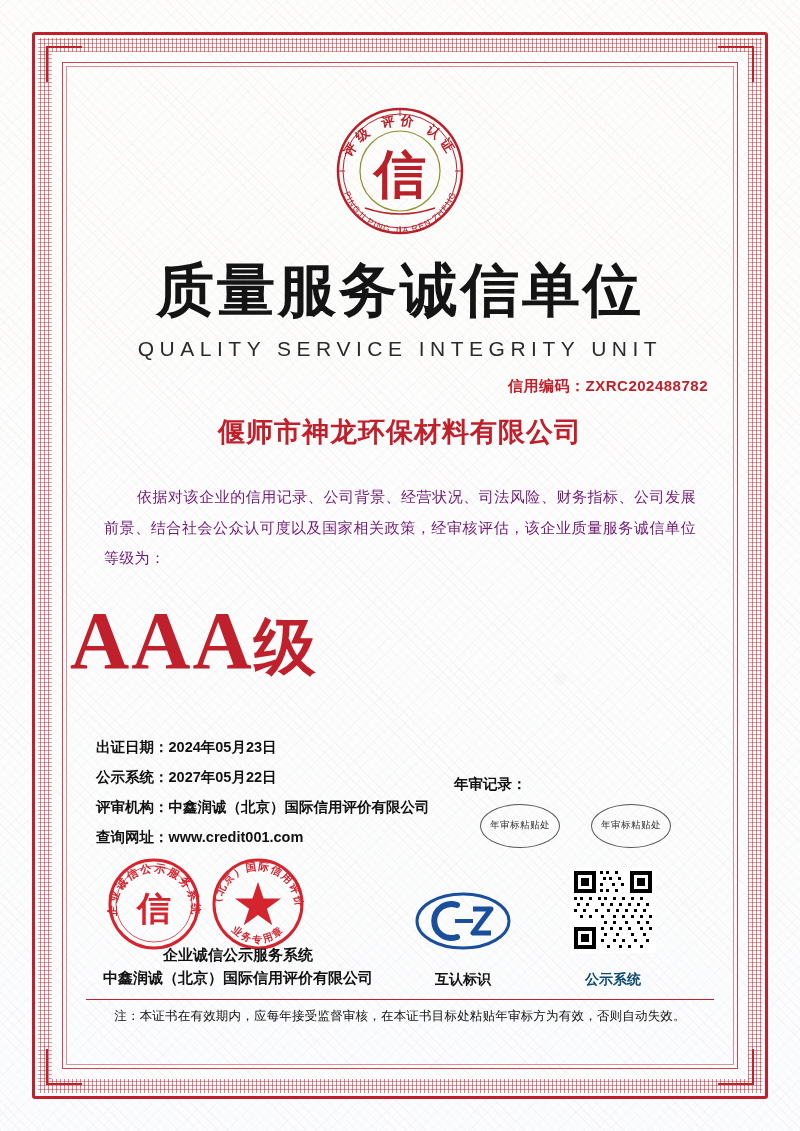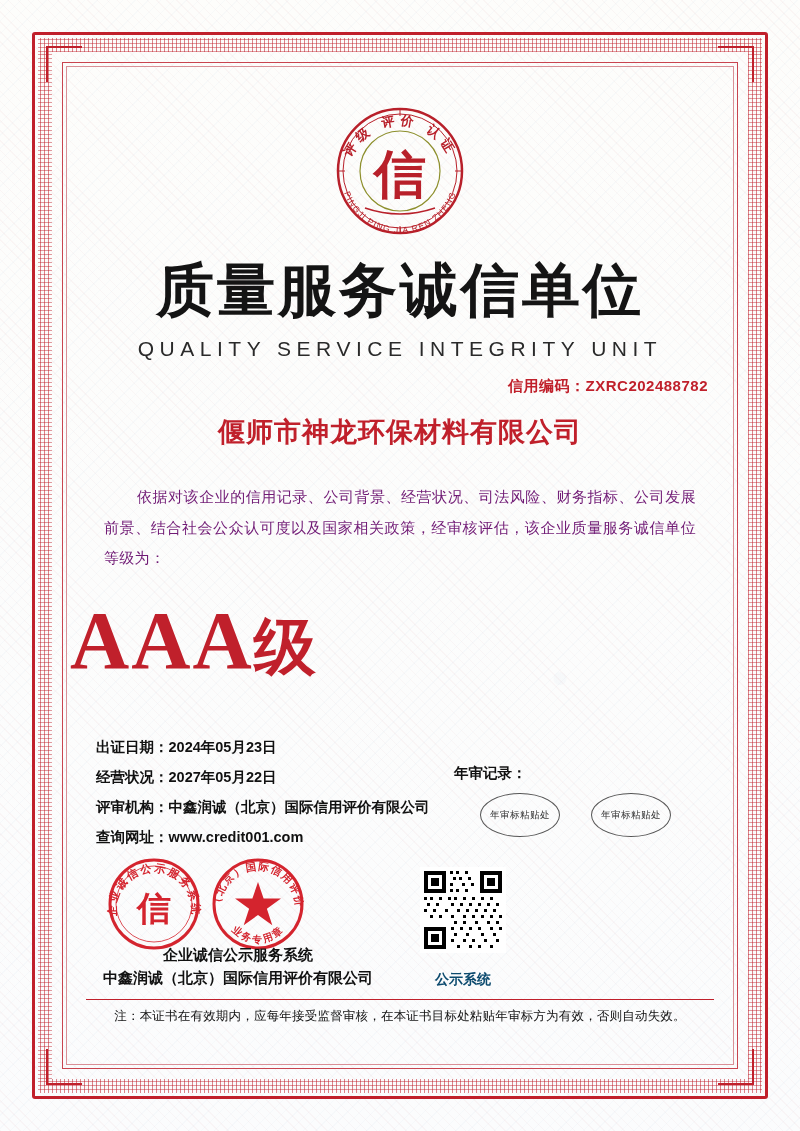--- a/index.html
+++ b/index.html
@@ -161,21 +161,21 @@
   .grade .ji {
     font-size: 62px;
     font-family: "Liberation Sans", sans-serif;
     letter-spacing: 2px;
   }
 
   
   .details-block {
     margin-top: 56px;
     display: flex;
-    align-items: flex-start;
+    align-items: center;
   }
   .details-left {
     width: 340px;
     padding-left: 26px;
   }
   .detail-row {
     font-size: 14.5px;
     color: #111;
     margin-bottom: 11px;
     white-space: nowrap;
@@ -356,21 +356,21 @@
     <div class="grade">
       <span class="aaa">AAA</span><span class="ji">级</span>
     </div>
 
     <div class="details-block">
       <div class="details-left">
         <div class="detail-row">
           <span class="detail-label">出证日期：</span><span class="detail-value">2024年05月23日</span>
         </div>
         <div class="detail-row">
-          <span class="detail-label">经营状况：</span><span class="detail-value">2027年05月22日</span>
+          <span class="detail-label">公示系统：</span><span class="detail-value">2027年05月22日</span>
         </div>
         <div class="detail-row small">
           <span class="detail-label">评审机构：</span><span class="detail-value">中鑫润诚（北京）国际信用评价有限公司</span>
         </div>
         <div class="detail-row">
           <span class="detail-label">查询网址：</span><span class="detail-value">www.credit001.com</span>
         </div>
       </div>
       <div class="annual-wrap">
         <div class="annual-title">年审记录：</div>
@@ -415,20 +415,31 @@
                 </text>
               </svg>
             </div>
           </div>
           <div class="stamp-caption">
             <div>企业诚信公示服务系统</div>
             <div>中鑫润诚（北京）国际信用评价有限公司</div>
           </div>
         </div>
 
+        <div class="mark-col">
+          <div class="mark-logo">
+            <svg viewBox="0 0 104 72" width="104" height="72">
+              <ellipse cx="52" cy="36" rx="46" ry="27" fill="none" stroke="#1b4f9c" stroke-width="3"></ellipse>
+              <path d="M 46 20 A 17 17 0 1 0 46 52" fill="none" stroke="#1b4f9c" stroke-width="6" stroke-linecap="round"></path>
+              <line x1="44" y1="36" x2="62" y2="36" stroke="#1b4f9c" stroke-width="4"></line>
+              <path d="M 62 24 L 80 24 L 62 48 L 80 48" fill="none" stroke="#1b4f9c" stroke-width="5" stroke-linejoin="round"></path>
+            </svg>
+          </div>
+          <div class="mark-caption">互认标识</div>
+        </div>
 
         <div class="qr-col">
           <div class="qr">
             <svg viewBox="0 0 86 86" width="86" height="86">
               <rect width="86" height="86" fill="#ffffff"></rect>
               <g fill="#000000">
                 <rect x="4" y="4" width="22" height="22"></rect>
                   <rect x="8" y="8" width="14" height="14" fill="#fff"></rect>
                   <rect x="11" y="11" width="8" height="8"></rect>
                 <rect x="60" y="4" width="22" height="22"></rect>

